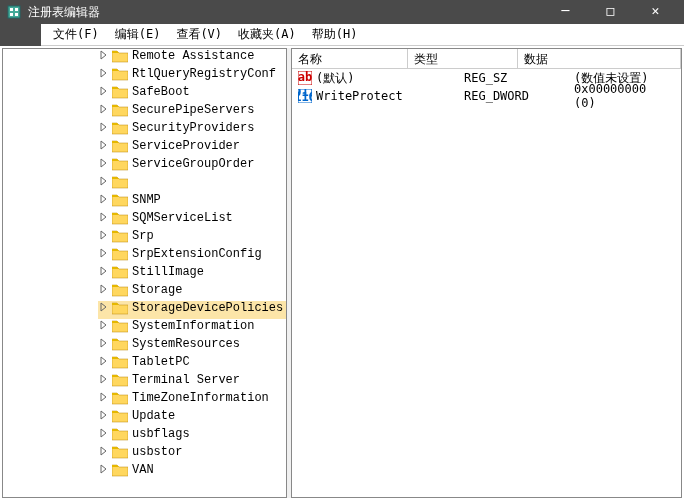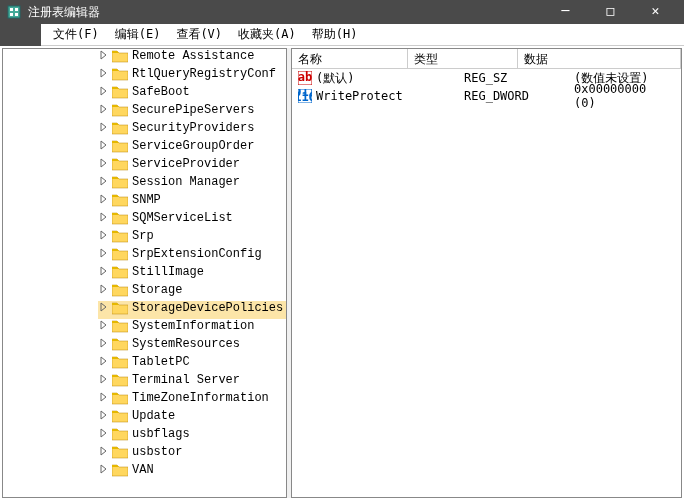--- a/index.html
+++ b/index.html
@@ -141,49 +141,48 @@
             <svg viewBox="0 0 12 12">
               <path d="M3 2 L8 6 L3 10 Z" fill="none" stroke="#666" stroke-width="1"></path>
             </svg>
           </span>
           <span class="folder-icon">
             <svg viewBox="0 0 16 14">
               <path d="M0 2 L5 2 L7 4 L16 4 L16 13 L0 13 Z" fill="#ffd75e" stroke="#b8860b" stroke-width="0.5"></path>
               <path d="M0 2 L5 2 L7 4 L0 4 Z" fill="#e6b800"></path>
             </svg>
           </span>
+          <span class="item-label">ServiceProvider</span>
+        </div>
+        <div class="tree-item">
+          <span class="expander">
+            <svg viewBox="0 0 12 12">
+              <path d="M3 2 L8 6 L3 10 Z" fill="none" stroke="#666" stroke-width="1"></path>
+            </svg>
+          </span>
+          <span class="folder-icon">
+            <svg viewBox="0 0 16 14">
+              <path d="M0 2 L5 2 L7 4 L16 4 L16 13 L0 13 Z" fill="#ffd75e" stroke="#b8860b" stroke-width="0.5"></path>
+              <path d="M0 2 L5 2 L7 4 L0 4 Z" fill="#e6b800"></path>
+            </svg>
+          </span>
           <span class="item-label">ServiceGroupOrder</span>
         </div>
         <div class="tree-item">
           <span class="expander">
             <svg viewBox="0 0 12 12">
               <path d="M3 2 L8 6 L3 10 Z" fill="none" stroke="#666" stroke-width="1"></path>
             </svg>
           </span>
           <span class="folder-icon">
             <svg viewBox="0 0 16 14">
               <path d="M0 2 L5 2 L7 4 L16 4 L16 13 L0 13 Z" fill="#ffd75e" stroke="#b8860b" stroke-width="0.5"></path>
               <path d="M0 2 L5 2 L7 4 L0 4 Z" fill="#e6b800"></path>
             </svg>
           </span>
-          <span class="item-label">ServiceProvider</span>
-        </div>
-        <div class="tree-item">
-          <span class="expander">
-            <svg viewBox="0 0 12 12">
-              <path d="M3 2 L8 6 L3 10 Z" fill="none" stroke="#666" stroke-width="1"></path>
-            </svg>
-          </span>
-          <span class="folder-icon">
-            <svg viewBox="0 0 16 14">
-              <path d="M0 2 L5 2 L7 4 L16 4 L16 13 L0 13 Z" fill="#ffd75e" stroke="#b8860b" stroke-width="0.5"></path>
-              <path d="M0 2 L5 2 L7 4 L0 4 Z" fill="#e6b800"></path>
-            </svg>
-          </span>
-          <span class="item-label">Session Manager</span>
         </div>
         <div class="tree-item">
           <span class="expander">
             <svg viewBox="0 0 12 12">
               <path d="M3 2 L8 6 L3 10 Z" fill="none" stroke="#666" stroke-width="1"></path>
             </svg>
           </span>
           <span class="folder-icon">
             <svg viewBox="0 0 16 14">
               <path d="M0 2 L5 2 L7 4 L16 4 L16 13 L0 13 Z" fill="#ffd75e" stroke="#b8860b" stroke-width="0.5"></path>

